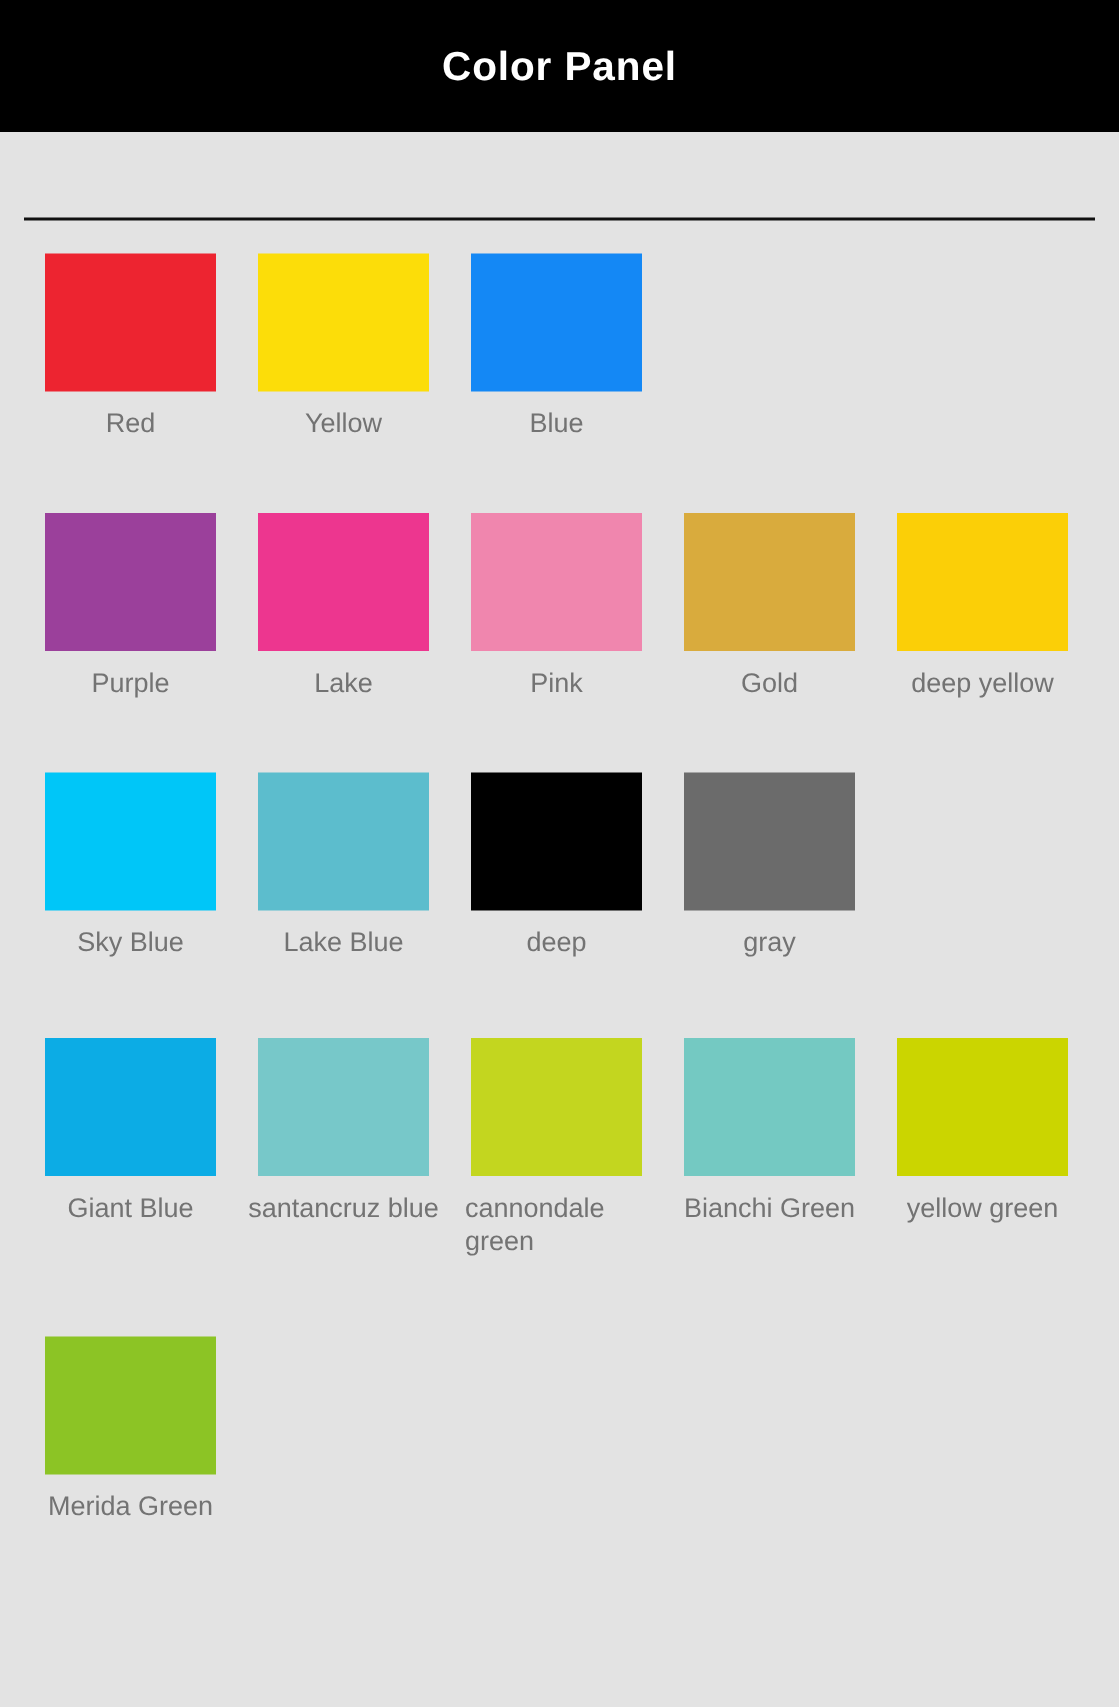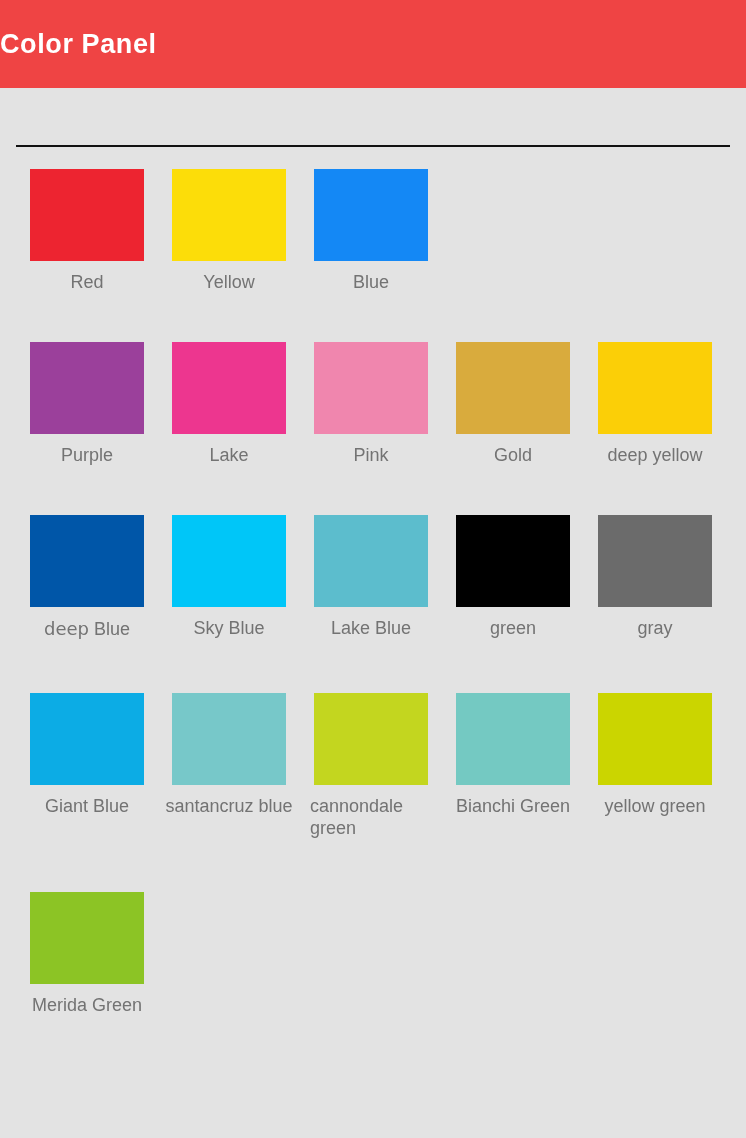--- a/index.html
+++ b/index.html
@@ -19,24 +19,24 @@
     width: 746px;
     height: 1138px;
     position: relative;
     background: #e3e3e3;
   }
 
   
   .header {
     width: 746px;
     height: 88px;
-    background: #ef4444;
+    background: #000000;
     display: flex;
     align-items: center;
-    justify-content: flex-start;
+    justify-content: center;
   }
   .header-title {
     color: #ffffff;
     font-size: 27px;
     font-weight: bold;
     letter-spacing: 0.6px;
     font-family: "Liberation Sans", sans-serif;
     text-align: center;
   }
 
@@ -159,34 +159,30 @@
             <div class="swatch-label">Gold</div>
           </div>
           <div class="cell">
             <div class="swatch" style="background: rgb(251, 207, 7);"></div>
             <div class="swatch-label">deep yellow</div>
           </div>
         </div>
         <div class="row-spacer-wide"></div>
         <div class="row">
           <div class="cell">
-            <div class="swatch" style="background: rgb(0, 86, 168);"></div>
-            <div class="swatch-label mixed"><span class="seg-a">deep</span><span class="seg-b"> Blue</span></div>
-          </div>
-          <div class="cell">
             <div class="swatch" style="background: rgb(0, 198, 248);"></div>
             <div class="swatch-label">Sky Blue</div>
           </div>
           <div class="cell">
             <div class="swatch" style="background: rgb(92, 189, 205);"></div>
             <div class="swatch-label">Lake Blue</div>
           </div>
           <div class="cell">
             <div class="swatch" style="background: rgb(0, 0, 0);"></div>
-            <div class="swatch-label">green</div>
+            <div class="swatch-label">deep</div>
           </div>
           <div class="cell">
             <div class="swatch" style="background: rgb(107, 107, 107);"></div>
             <div class="swatch-label">gray</div>
           </div>
         </div>
         <div class="row-spacer"></div>
         <div class="row">
           <div class="cell">
             <div class="swatch" style="background: rgb(12, 172, 229);"></div>

